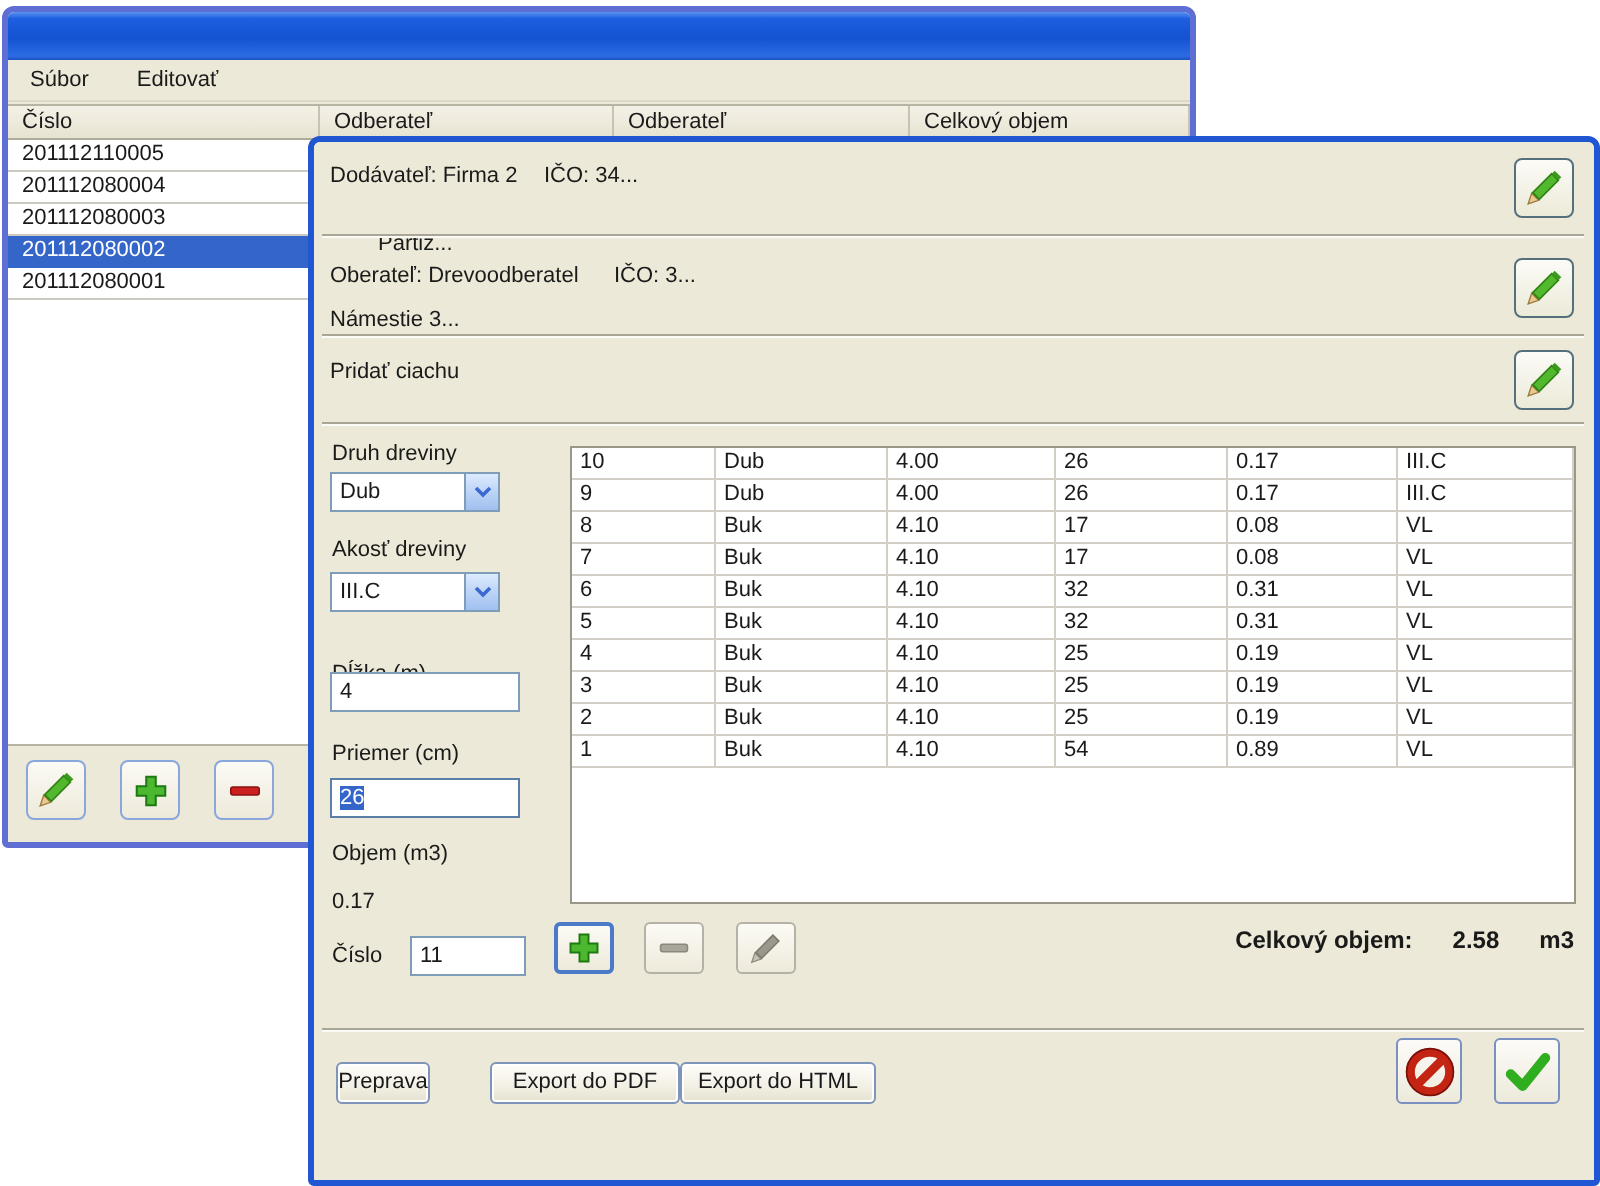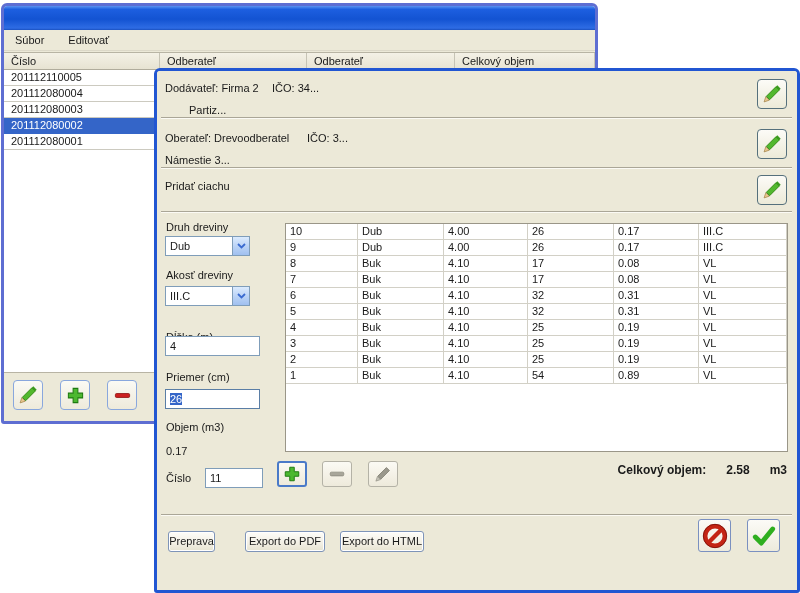--- a/index.html
+++ b/index.html
@@ -141,21 +141,21 @@
       </div>
     </div>
   </div>
 
   <div class="window fg-window">
 
     <div class="fg-body">
 
       <span class="lbl" style="left:8px; top:11px;">Dodávateľ: Firma 2</span>
       <span class="lbl" style="left:115px; top:11px;">IČO: 34...</span>
-      <span class="lbl" style="left:8px; top:33px;padding-left:24px;">Partiz...</span>
+      <span class="lbl" style="left:8px; top:45px;padding-left:24px;">Partiz...</span>
       <div class="edit-btn" style="top:8px;">
         <svg width="20" height="20" viewBox="0 0 24 24">
           <path d="M2.5 21.5 L4.6 15.2 L8.8 19.4 Z" fill="#eac88e" stroke="#9a7a40" stroke-width="0.8"></path>
           <path d="M5.2 14.8 L16.6 3.4 L20.6 7.4 L9.2 18.8 Z" fill="#52b82e" stroke="#2f8212" stroke-width="1"></path>
           <path d="M16.6 3.4 L18.4 1.6 L22.4 5.6 L20.6 7.4 Z" fill="#3a9a1e"></path>
         </svg>
       </div>
       <div class="sep" style="top:46px;"></div>
 
       <span class="lbl" style="left:8px; top:61px;">Oberateľ: Drevoodberatel</span>
@@ -316,22 +316,22 @@
 
       <div class="total-line">
         <span>Celkový objem:</span>
         <span>2.58</span>
         <span>m3</span>
       </div>
 
       <div class="sep" style="top:443px;"></div>
 
       <div class="push-btn" style="left:11px; width:47px;">Preprava</div>
-      <div class="push-btn" style="left:88px; width:80px;">Export do PDF</div>
-      <div class="push-btn" style="left:183px; width:84px;">Export do HTML</div>
+      <div class="push-btn" style="left:88px; width:95px;">Export do PDF</div>
+      <div class="push-btn" style="left:183px; width:98px;">Export do HTML</div>
 
       <div class="big-icon-btn" style="left:541px;">
         <svg width="26" height="26" viewBox="0 0 24 24">
           <circle cx="12" cy="12" r="9" fill="none" stroke="#c42414" stroke-width="4"></circle>
           <line x1="5.8" y1="18.2" x2="18.2" y2="5.8" stroke="#c42414" stroke-width="4"></line>
           <circle cx="12" cy="12" r="10.8" fill="none" stroke="#7a1008" stroke-width="0.8"></circle>
         </svg>
       </div>
       <div class="big-icon-btn" style="left:590px;">
         <svg width="26" height="26" viewBox="0 0 24 24">

